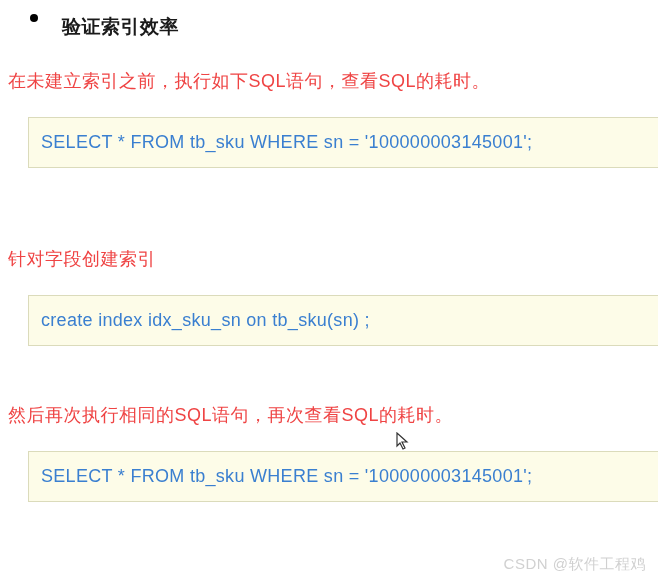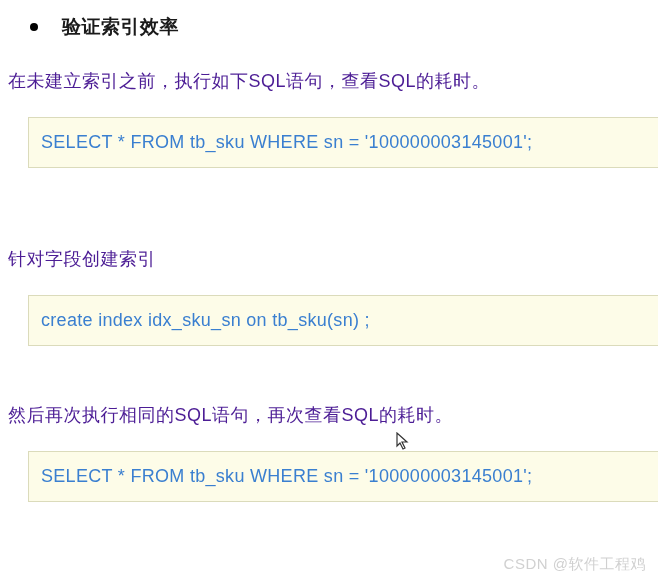--- a/index.html
+++ b/index.html
@@ -12,42 +12,41 @@
       width: 658px;
       height: 586px;
       background: #ffffff;
       padding: 10px 8px;
       color: #333333;
       position: relative;
       overflow: hidden;
     }
     .bullet-heading {
       display: flex;
-      align-items: center;
       margin-bottom: 28px;
       margin-top: 4px;
     }
     .bullet {
       width: 8px;
       height: 8px;
       background: #000000;
       border-radius: 50%;
       margin-left: 22px;
       margin-right: 24px;
       flex-shrink: 0;
     }
     .heading-text {
       font-size: 19px;
       font-weight: 600;
       color: #1a1a1a;
       letter-spacing: 0.5px;
     }
     .paragraph {
       font-size: 18px;
-      color: #4c1d95;
+      color: #ef4444;
       margin-bottom: 22px;
       line-height: 1.5;
       letter-spacing: 0.5px;
     }
     .code-block {
       background: #fdfce8;
       border: 1px solid #dbdbbb;
       padding: 14px 12px;
       margin-bottom: 24px;
       width: 100%;

